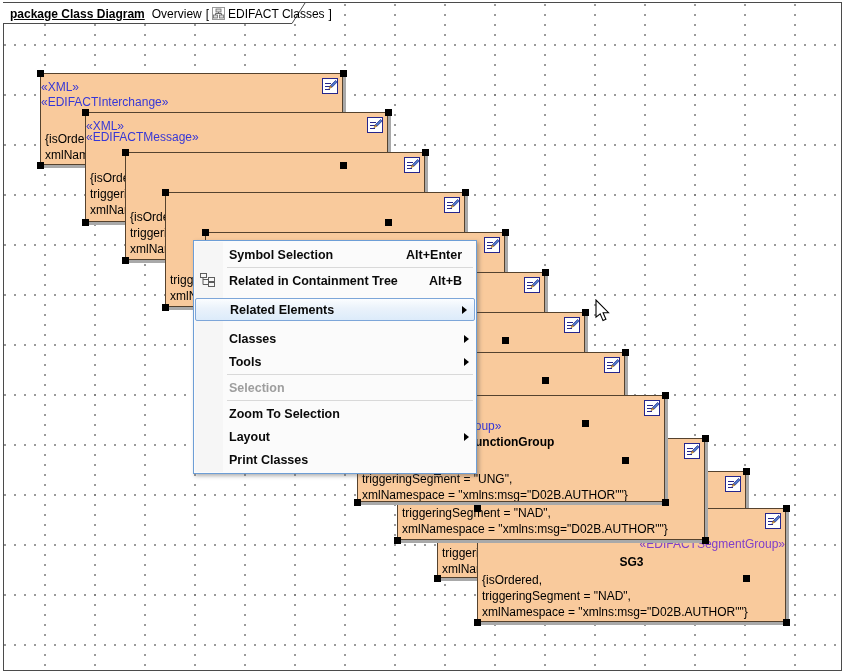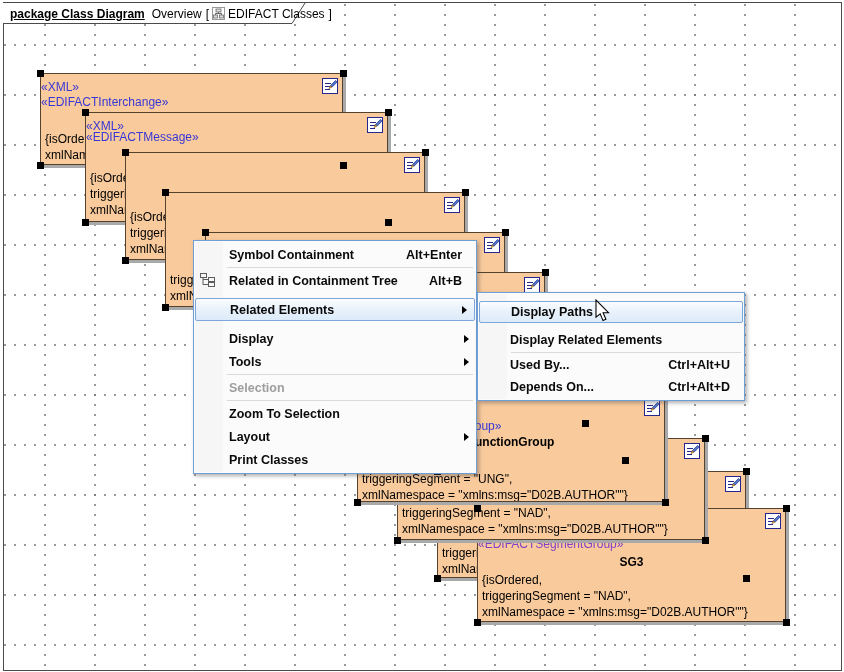--- a/index.html
+++ b/index.html
@@ -22,21 +22,21 @@
   #tabtext .pkg{font-weight:bold;text-decoration:underline;}
   #tabtext .vw{margin-left:7px;}
   #tabtext .br{margin-left:4px;}
   #tabtext .dicon{margin:0 3px 0 3px;display:inline-flex;}
   
   .box{position:absolute;background:var(--box-fill);border:1px solid var(--box-border);
        box-shadow:3px 3px 0 var(--box-shadow);box-sizing:border-box;overflow:hidden;}
   .bline{position:absolute;left:0;right:0;font-size:12px;line-height:14px;
          white-space:nowrap;color:#000;}
   .bline.stereo{text-align:left;color:var(--stereo-blue);}
-  .bline.stereo2{text-align:left;color:var(--stereo-purple);}
+  .bline.stereo2{text-align:right;color:var(--stereo-purple);}
   .bline.name{text-align:center;font-weight:bold;}
   .bline.body{left:4px;right:auto;}
   .docicon{position:absolute;top:4px;right:4px;width:16px;height:16px;}
   
   #handles{position:absolute;left:0;top:0;z-index:6;}
   .handle{position:absolute;width:7px;height:7px;background:#000;}
   
   .menu{position:absolute;background:#fbfbfb;border:1px solid var(--menu-border);
         box-shadow:2px 2px 4px rgba(80,80,80,.45);padding:2px 0;box-sizing:border-box;z-index:10;}
   .menu::before{content:'';position:absolute;left:1px;top:1px;bottom:1px;width:28px;
@@ -262,77 +262,60 @@
       <div class="handle" style="left: 394px; top: 537px;"></div>
       <div class="handle" style="left: 702px; top: 537px;"></div>
       <div class="handle" style="left: 354px; top: 392px;"></div>
       <div class="handle" style="left: 662px; top: 392px;"></div>
       <div class="handle" style="left: 354px; top: 499px;"></div>
       <div class="handle" style="left: 662px; top: 499px;"></div>
     </div>
 
   <div id="ctxmenu" class="menu" style="left: 193px; top: 240px; width: 284px;">
       <div class="mitem">
-        <span class="mlabel">Symbol Containment</span>
+        <span class="mlabel">Symbol Selection</span>
         <span class="shortcut">Alt+Enter</span>
       </div>
       <div class="msep"></div>
       <div class="mitem">
         <span class="mic"><svg width="15" height="14" viewBox="0 0 15 14" fill="none" stroke="#5d5d5d">
             <rect x="0.5" y="0.5" width="6" height="4"></rect>
             <path d="M3,4.5 V11.5 M3,6.5 H8.5 M3,11.5 H8.5"></path>
             <rect x="8.5" y="4.5" width="6" height="4"></rect>
             <rect x="8.5" y="9.5" width="6" height="4"></rect>
           </svg></span>
         <span class="mlabel">Related in Containment Tree</span>
         <span class="shortcut">Alt+B</span>
       </div>
       <div class="mitem hl">
         <span class="mlabel">Related Elements</span>
         <span class="arrow"></span>
       </div>
       <div class="mitem">
-        <span class="mlabel">Display</span>
+        <span class="mlabel">Classes</span>
         <span class="arrow"></span>
       </div>
       <div class="mitem">
         <span class="mlabel">Tools</span>
         <span class="arrow"></span>
       </div>
       <div class="msep"></div>
       <div class="mitem disabled">
         <span class="mlabel">Selection</span>
       </div>
       <div class="msep"></div>
       <div class="mitem">
         <span class="mlabel">Zoom To Selection</span>
       </div>
       <div class="mitem">
         <span class="mlabel">Layout</span>
         <span class="arrow"></span>
       </div>
       <div class="mitem">
         <span class="mlabel">Print Classes</span>
-      </div>
-    </div>
-  <div id="submenu" class="menu submenu" style="left: 477px; top: 292px; width: 268px;">
-      <div class="mitem hl">
-        <span class="mlabel">Display Paths</span>
-      </div>
-      <div class="mitem">
-        <span class="mlabel">Display Related Elements</span>
-      </div>
-      <div class="msep"></div>
-      <div class="mitem">
-        <span class="mlabel">Used By...</span>
-        <span class="shortcut">Ctrl+Alt+U</span>
-      </div>
-      <div class="mitem">
-        <span class="mlabel">Depends On...</span>
-        <span class="shortcut">Ctrl+Alt+D</span>
       </div>
     </div>
 
   <div id="cursor" style="left: 595px; top: 299px;">
     <svg width="20" height="26" viewBox="0 0 20 26">
       <path d="M1,1 L1,18.2 L5.2,14.8 L8,21.6 L10.9,20.3 L8.1,13.7 L13.5,13.7 Z" fill="#ffffff" stroke="#000000" stroke-width="1.1"></path>
     </svg>
   </div>
 </div>
 

